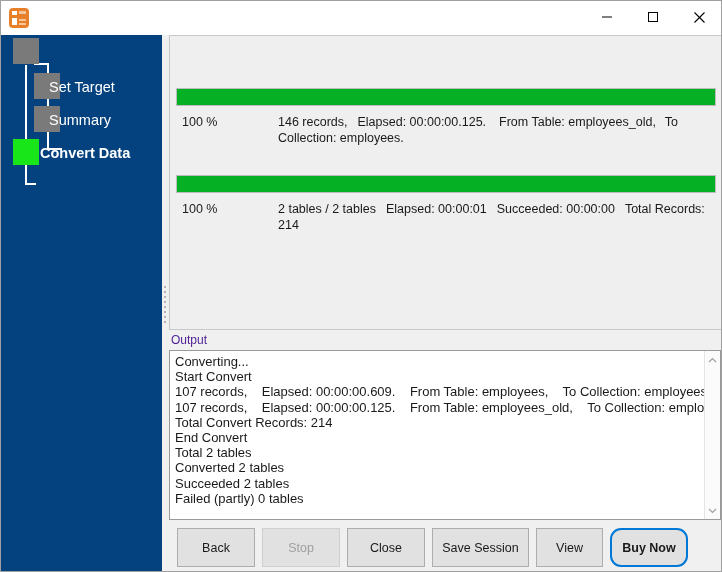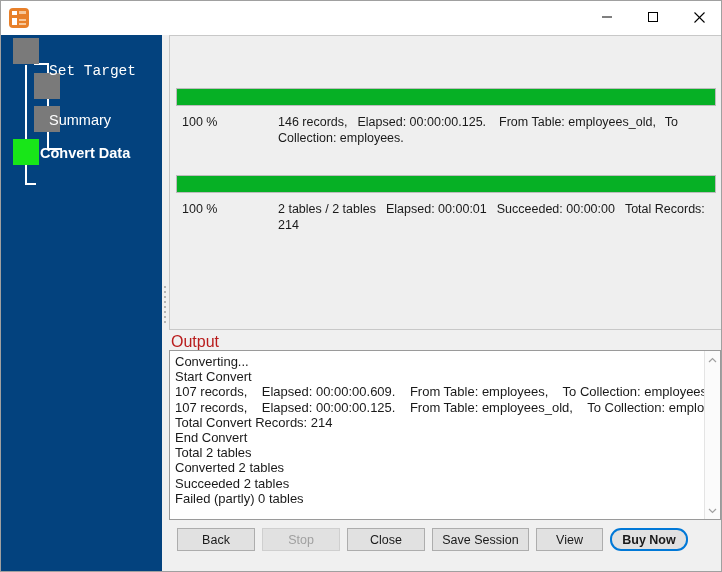--- a/index.html
+++ b/index.html
@@ -151,22 +151,22 @@
   .pinfo-1 { left: 6px; top: 78px; width: 540px; height: 34px; }
   .pinfo-2 { left: 6px; top: 165px; width: 540px; height: 18px; }
   .pinfo .sp1 { display: inline-block; width: 10px; }
   .pinfo .sp2 { display: inline-block; width: 13px; }
   .pinfo .sp3 { display: inline-block; width: 9px; }
 
   
   .output-label {
     position: absolute;
     left: 2px; top: 298px;
-    font-size: 16px;
-    color: #b91c1c;
+    font-size: 12px;
+    color: #4c1d95;
   }
   .output-box {
     position: absolute;
     left: 0; top: 315px;
     width: 552px; height: 170px;
     background: #ffffff;
     border: 1px solid #9a9a9a;
     box-sizing: border-box;
     overflow: hidden;
   }
@@ -196,21 +196,21 @@
   .sb-down { bottom: 1px; }
 
   
   .buttonbar {
     position: absolute;
     left: 0; top: 490px;
     width: 552px; height: 44px;
   }
   .btn {
     position: absolute;
-    top: 3px; height: 23px;
+    top: 3px; height: 39px;
     background: #e1e1e1;
     border: 1px solid #adadad;
     box-sizing: border-box;
     font-family: "Liberation Sans", sans-serif;
     font-size: 12.5px;
     color: #1a1a1a;
     display: flex; align-items: center; justify-content: center;
     cursor: default;
     padding: 6px;
   }
@@ -271,21 +271,21 @@
     <div class="node-line" style="left:24px; top:148px; width:11px; height:2px;"></div>
     <div class="node-line" style="left:46px; top:29px; width:2px; height:86px;"></div>
     <div class="node-line" style="left:33px; top:28px; width:15px; height:2px;"></div>
     <div class="node-line" style="left:46px; top:113px; width:15px; height:2px;"></div>
     <div class="node-line" style="left:46px; top:47px; width:9px; height:2px;"></div>
     <div class="node-line" style="left:46px; top:80px; width:9px; height:2px;"></div>
 
     <div class="node" style="left:12px; top:3px;"></div>
 
     <div class="node" style="left:33px; top:38px;"></div>
-    <div class="step-label" style="left:48px; top:28px;font-family:Liberation Mono, monospace;">Set Target</div>
+    <div class="step-label" style="left:48px; top:44px;">Set Target</div>
 
     <div class="node" style="left:33px; top:71px;"></div>
     <div class="step-label" style="left:48px; top:77px;">Summary</div>
 
     <div class="node active" style="left:12px; top:104px;"></div>
     <div class="step-label active" style="left:39px; top:110px;">Convert Data</div>
   </div>
 
   <div class="splitter">
     <div class="grip">

